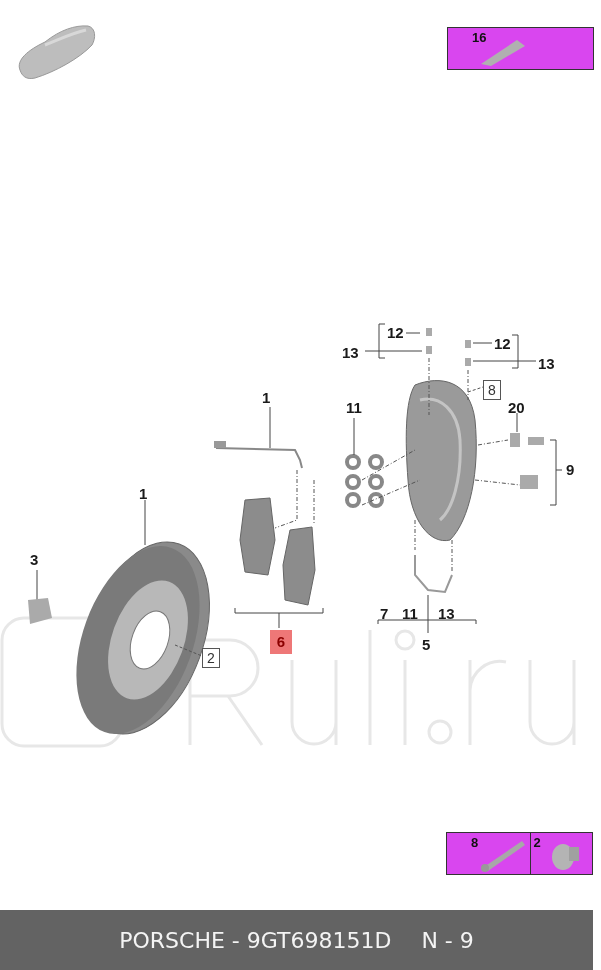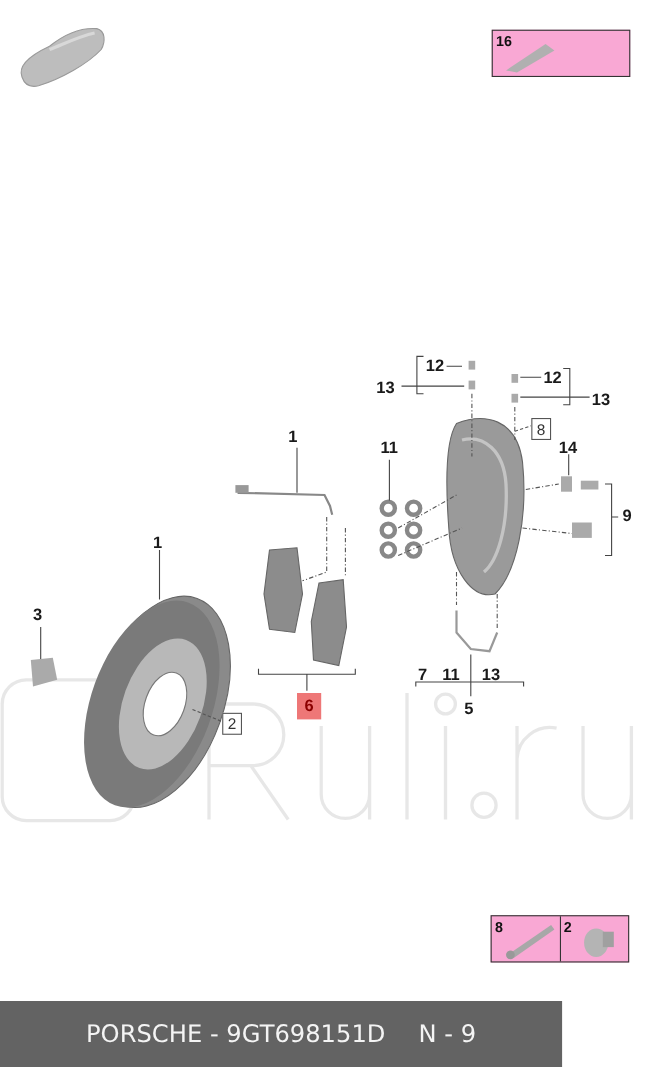--- a/index.html
+++ b/index.html
@@ -4,25 +4,25 @@
 <style>
   html, body { margin:0; padding:0; }
   body { width:601px; height:970px; background:#ffffff; position:relative; overflow:hidden;
          font-family:"Liberation Sans", sans-serif; }
   .callout { position:absolute; font-weight:bold; font-size:15px; color:#1a1a1a;
              font-family:"Liberation Sans", sans-serif; line-height:1; }
   .boxed { position:absolute; border:1px solid #555; background:#fff; font-size:14px; color:#333;
            padding:1px 4px; line-height:16px; }
   .hl { position:absolute; background:#ee7777; color:#8b0000; font-weight:bold; font-size:15px;
         width:22px; height:24px; text-align:center; line-height:24px; }
-  .inset { position:absolute; border:1px solid #333; background:#f9a8d4; display:flex; }
+  .inset { position:absolute; border:1px solid #333; background:#d946ef; display:flex;padding-left:21px; }
   .inset .cell { position:relative; border-right:1px solid #333; flex:1; }
   .inset .cell:last-child { border-right:none; }
   .inset .num { position:absolute; left:3px; top:2px; font-weight:bold; font-size:13px; color:#111; }
-  .footer { position:absolute; left:0; top:910px; width:511px; height:60px; background:#636363;
+  .footer { position:absolute; left:0; top:910px; width:593px; height:60px; background:#636363;
             color:#f4f4f4; font-size:22px; display:flex; align-items:center; justify-content:center;
             font-family:"DejaVu Sans", sans-serif; letter-spacing:0px; }
   .footer .gap { display:inline-block; width:30px; }
   svg { position:absolute; left:0; top:0; }
 </style>
 </head>
 <body>
 
 <svg width="601" height="910">
 
@@ -117,21 +117,21 @@
 <div class="boxed" style="left:483px;top:380px">8</div>
 <div class="callout" style="left:566px;top:462px">9</div>
 <div class="callout" style="left:262px;top:390px">1</div>
 <div class="callout" style="left:346px;top:400px">11</div>
 <div class="callout" style="left:402px;top:606px">11</div>
 <div class="callout" style="left:387px;top:325px">12</div>
 <div class="callout" style="left:494px;top:336px">12</div>
 <div class="callout" style="left:342px;top:345px">13</div>
 <div class="callout" style="left:538px;top:356px">13</div>
 <div class="callout" style="left:438px;top:606px">13</div>
-<div class="callout" style="left:508px;top:400px">14</div>
+<div class="callout" style="left:508px;top:400px">20</div>
 
 <div class="inset" style="left:447px;top:27px;width:124px;height:41px">
   <div class="cell">
     <span class="num">16</span>
     <svg width="60" height="41">
         <path d="M12 36 L48 12 L56 18 L22 38 Z" fill="#b0b0b0"></path>
       </svg>
   </div>
 </div>
 

